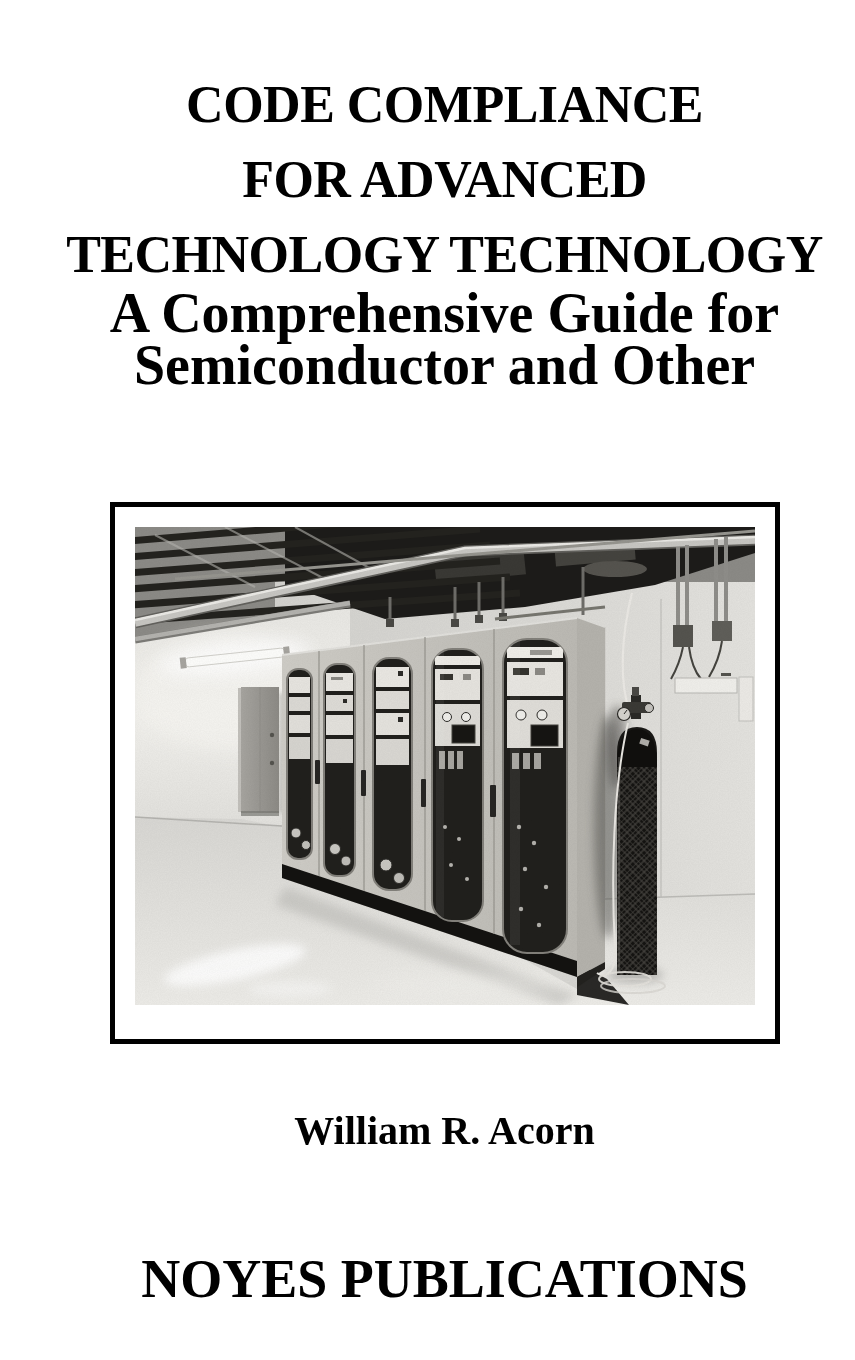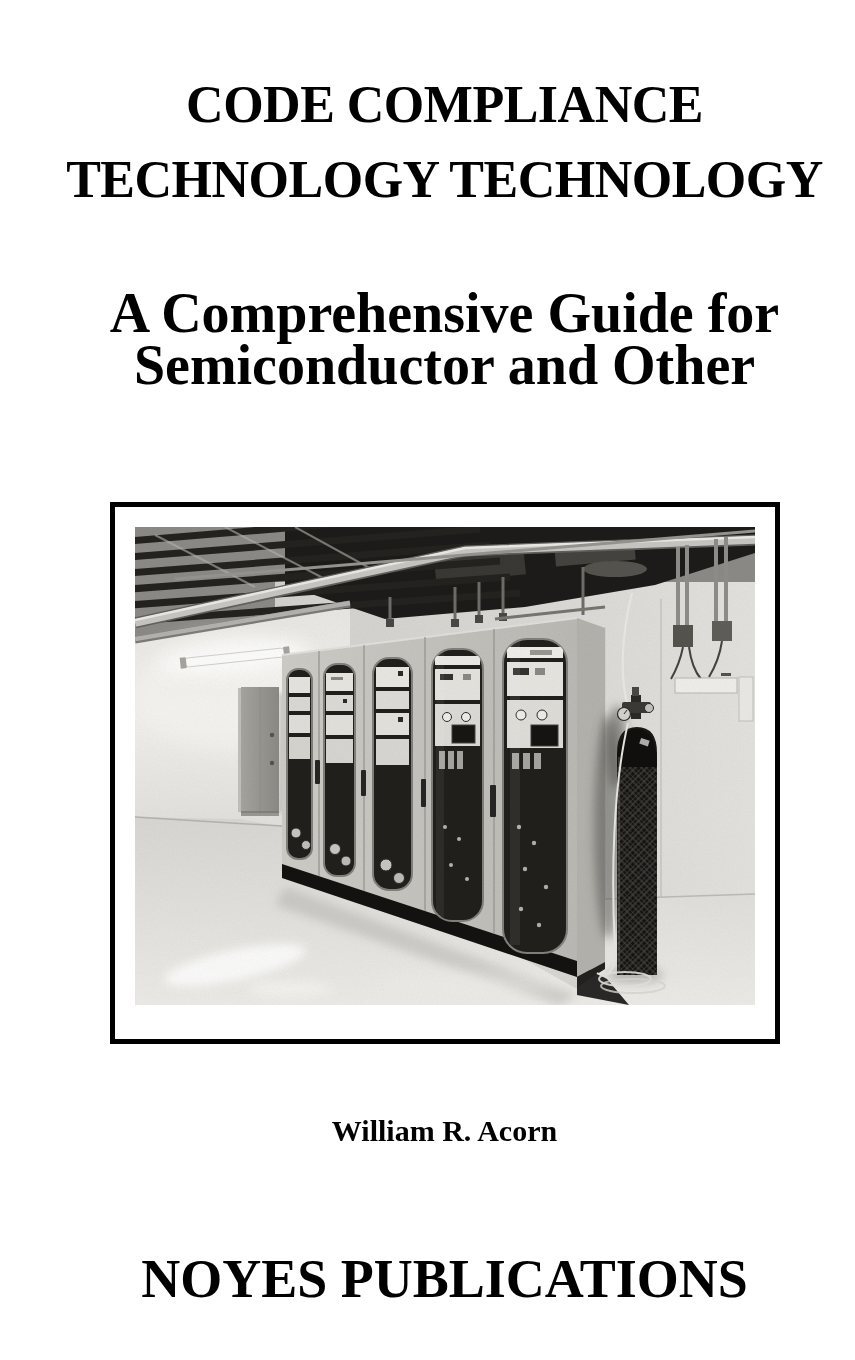--- a/index.html
+++ b/index.html
@@ -13,31 +13,32 @@
   .title-line{font-size:52px;line-height:75px;font-weight:bold;letter-spacing:-0.5px;white-space:nowrap;}
   .subtitle-block{position:absolute;top:287px;left:0;width:100%;}
   .subtitle-line{font-size:56px;line-height:52px;font-weight:bold;white-space:nowrap;}
   .photo-frame{
     position:absolute;top:502px;left:50%;margin-left:-335px;
     width:660px;height:532px;border:5px solid #000;background:#fff;
   }
   .photo{width:620px;height:478px;margin:20px auto 0;background:#d8d7d3;overflow:hidden;}
   .photo svg{display:block;width:100%;height:100%;}
   .byline{position:absolute;top:1081px;left:0;width:100%;font-size:28px;line-height:34px;font-weight:bold;}
-  .author{position:absolute;top:1112px;left:0;width:100%;font-size:30px;line-height:38px;font-weight:bold;}
+  .author{position:absolute;top:1112px;left:0;width:100%;font-size:40px;line-height:38px;font-weight:bold;}
   .publisher{position:absolute;top:1251px;left:0;width:100%;font-size:54px;line-height:56px;font-weight:bold;white-space:nowrap;}
 </style>
 </head>
 <body>
 
 <div class="page">
   <div class="content">
 
     <div class="title-block">
       <div class="title-line">CODE COMPLIANCE</div>
+      <div class="title-line">FOR ADVANCED</div>
       <div class="title-line">TECHNOLOGY TECHNOLOGY</div>
     </div>
 
     <div class="subtitle-block">
       <div class="subtitle-line">A Comprehensive Guide for</div>
       <div class="subtitle-line">Semiconductor and Other</div>
     </div>
 
     <div class="photo-frame">
       <div class="photo" role="img" aria-label="Black-and-white photograph of a row of five windowed gas cabinets in a semiconductor facility room, with exposed ceiling piping and joists, a fluorescent light fixture on the left wall, a gray wall panel, and a mesh-wrapped compressed gas cylinder with regulator standing against the right wall">

